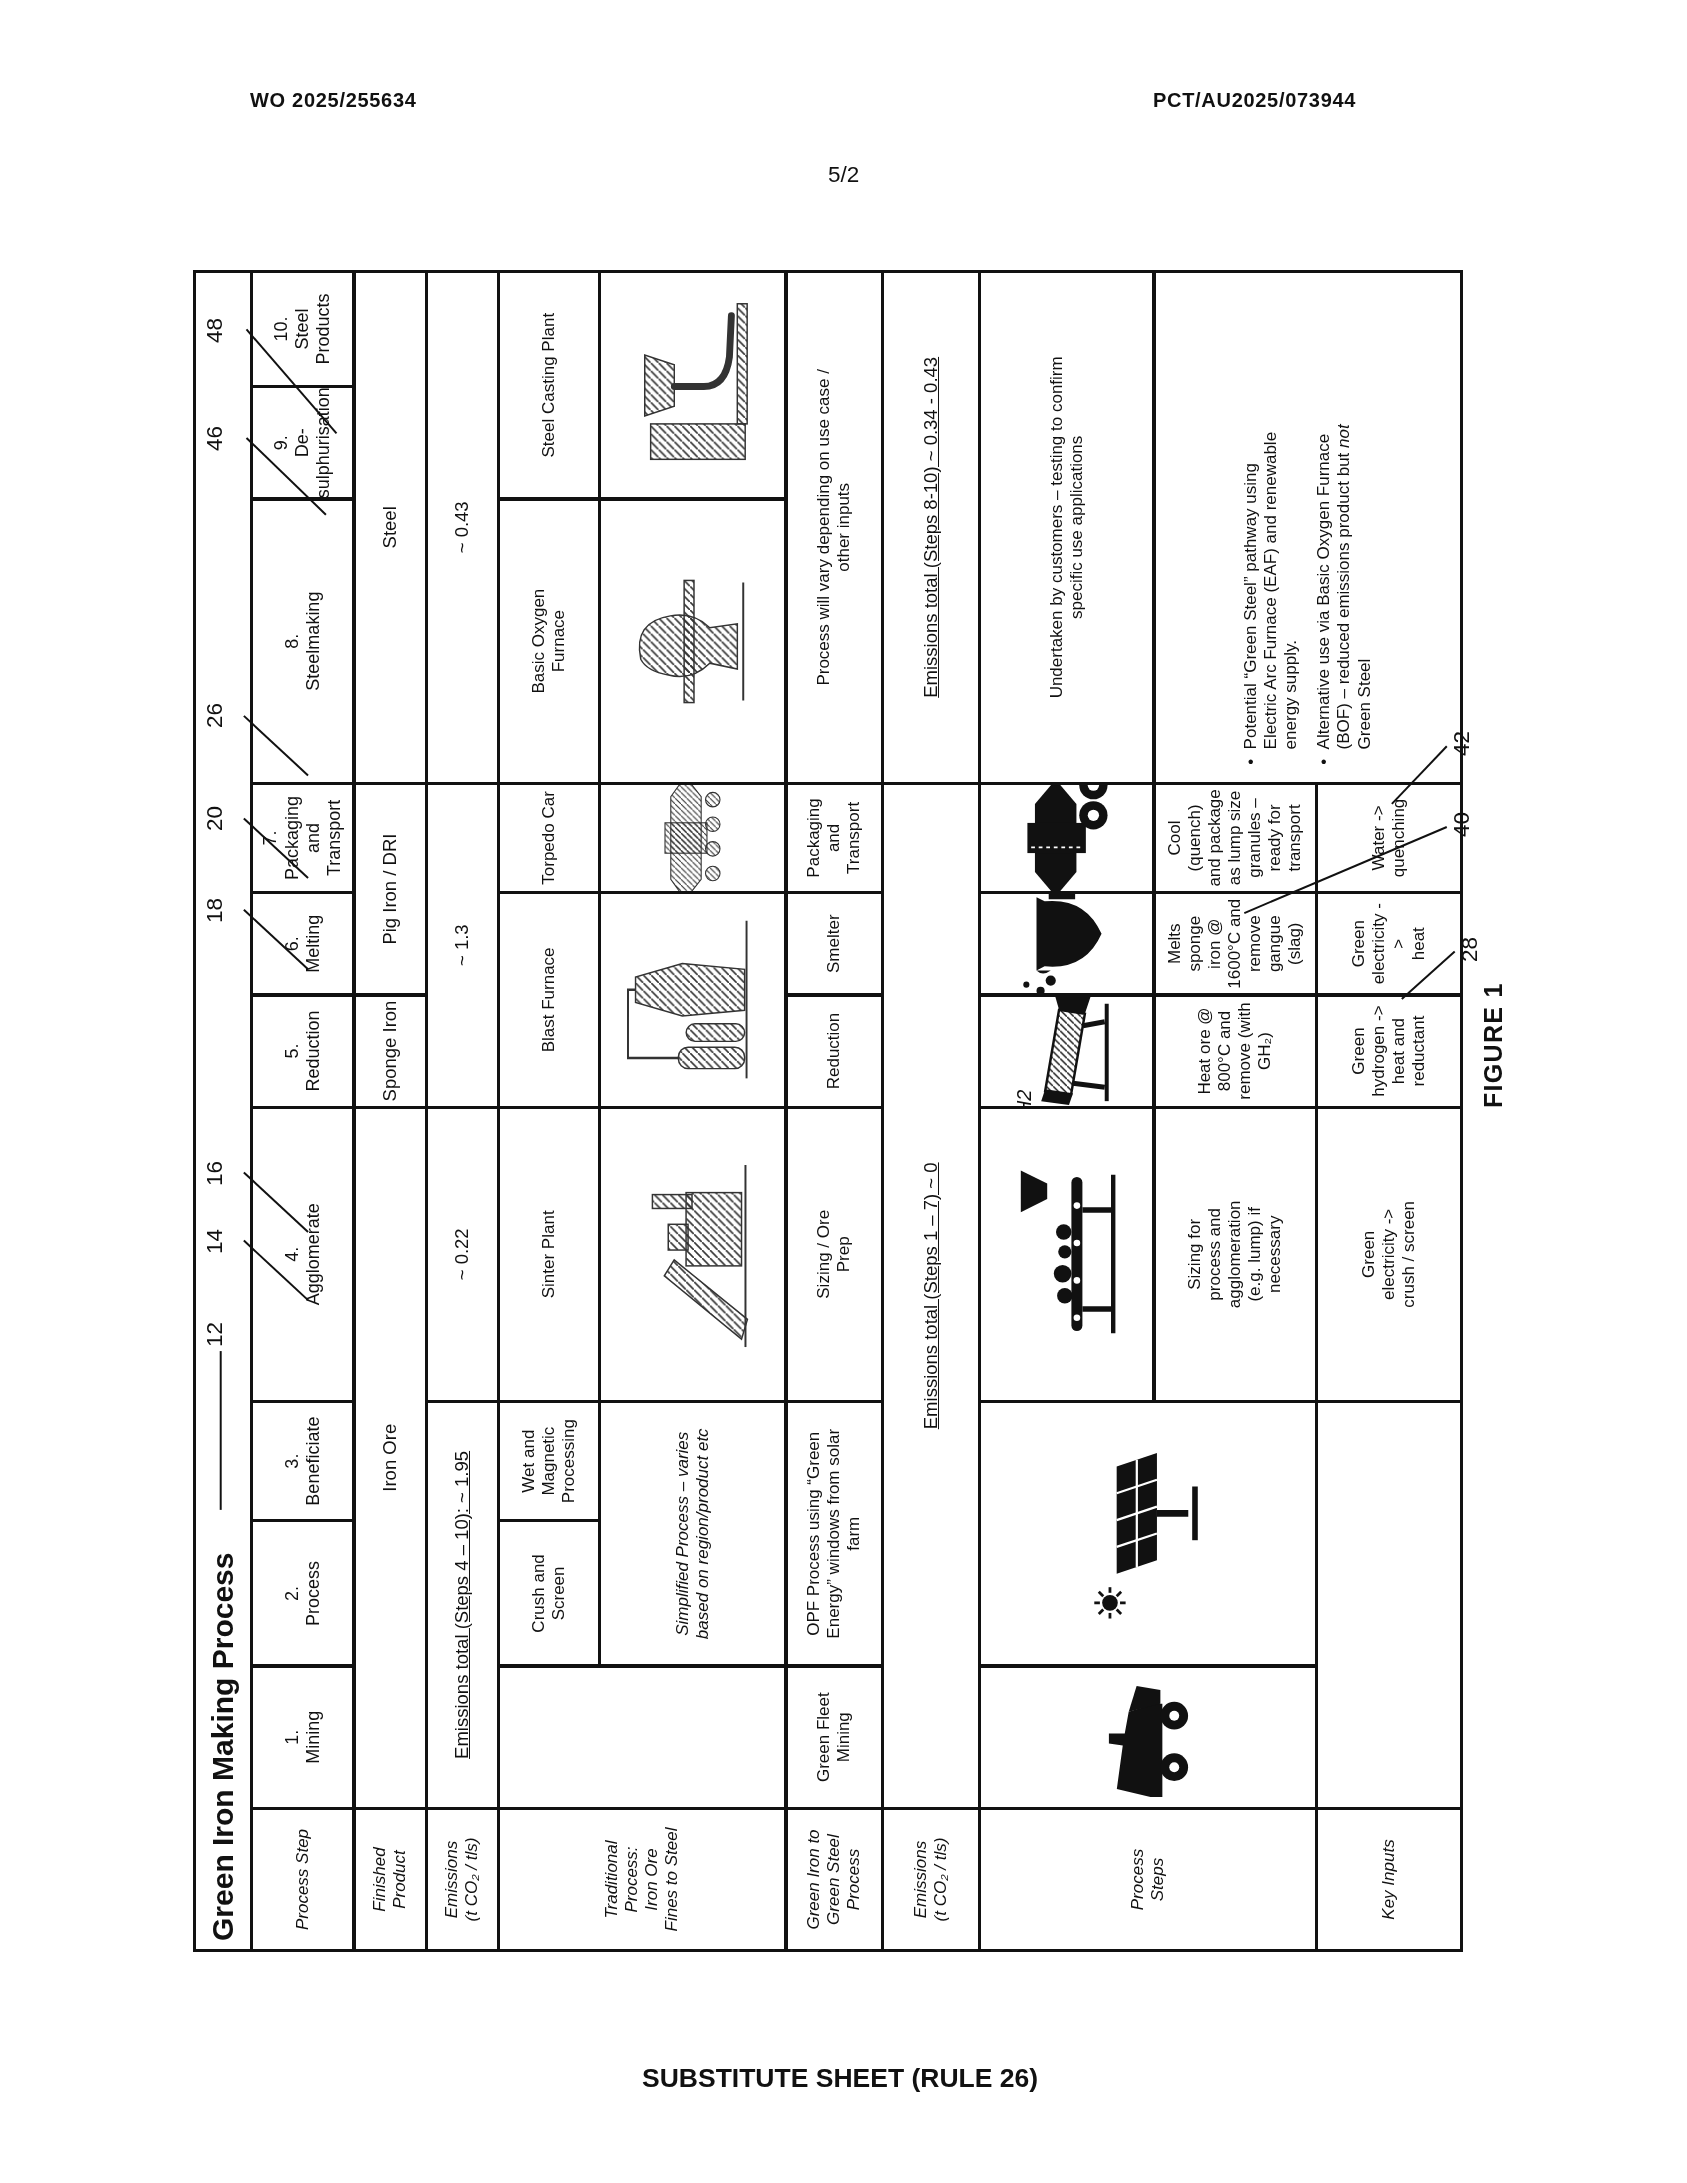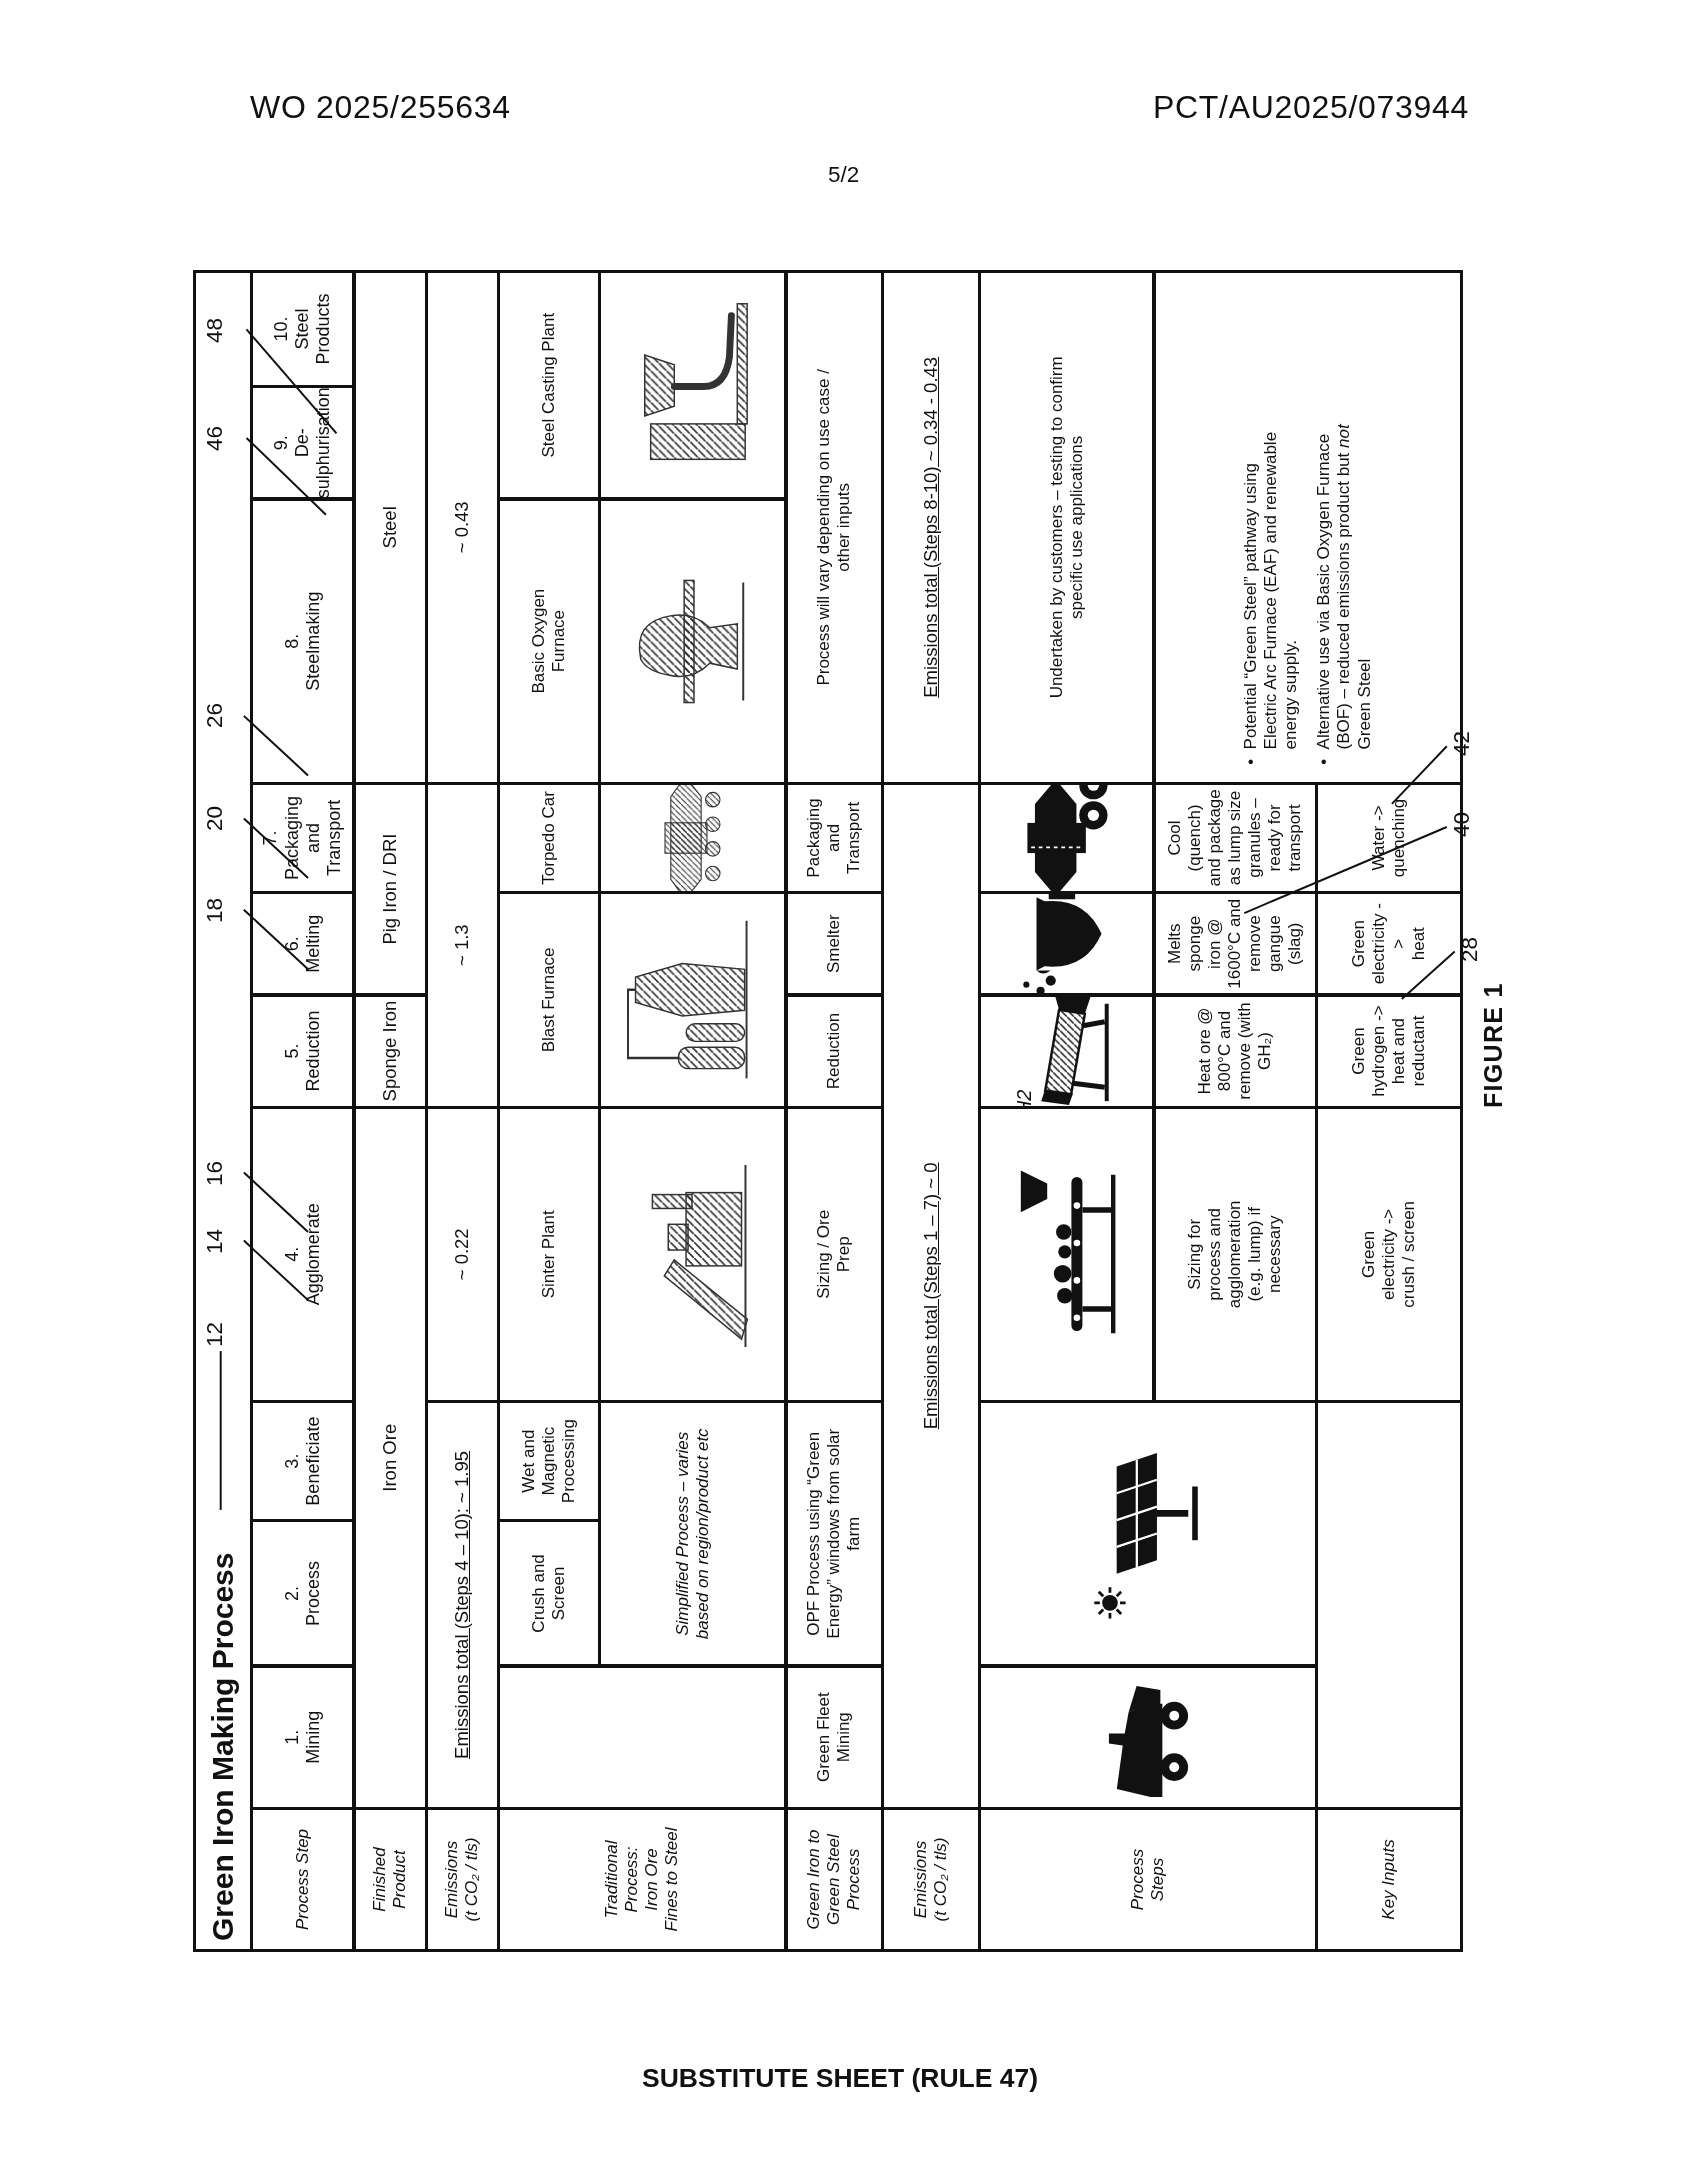--- a/index.html
+++ b/index.html
@@ -1,18 +1,18 @@
 <!DOCTYPE html>
 <html style="font-size:10.6px"><head>
 <meta charset="utf-8">
 <style>
   html,body{margin:0;padding:0;background:#e8e8e8;}
   #sheet{position:relative;width:1687px;height:2183px;background:#ffffff;overflow:hidden;
          font-family:"Liberation Sans",sans-serif;color:#111;}
-  .pgHdr{position:absolute;font-size:32px;font-weight:normal;letter-spacing:0.7px;}
+  .pgHdr{position:absolute;font-size:20px;font-weight:bold;letter-spacing:0.7px;}
   .pgNum{position:absolute;font-size:22.5px;}
   .pgFtr{position:absolute;font-size:26.5px;font-weight:bold;}
   
   #stage{position:absolute;left:93px;top:1952px;width:1800px;height:1502px;
          transform:rotate(-90deg);transform-origin:0 0;}
   #leaders{position:absolute;left:0;top:0;width:1800px;height:1502px;z-index:6;pointer-events:none;}
   .ref{position:absolute;font-size:22.5px;z-index:7;}
   .figcap{position:absolute;font-size:25px;font-weight:bold;letter-spacing:1.3px;}
   #tbl{position:absolute;left:0;top:100px;display:grid;
        grid-template-columns:139px 139px 142px 116px 291px 109px 99px 106px 281px 109px 112px;
@@ -33,21 +33,21 @@
   .icn{display:block;}
   .stack{display:flex;flex-direction:column;align-items:center;gap:4px;}
 </style>
 </head>
 <body>
 <div id="sheet">
 
   <div class="pgHdr" style="left:250px;top:89px;">WO 2025/255634</div>
   <div class="pgHdr" style="left:1153px;top:89px;">PCT/AU2025/073944</div>
   <div class="pgNum" style="left:828px;top:162px;">5/2</div>
-  <div class="pgFtr" style="left:642px;top:2063px;">SUBSTITUTE SHEET (RULE 47)</div>
+  <div class="pgFtr" style="left:642px;top:2063px;">SUBSTITUTE SHEET (RULE 26)</div>
 
   <div id="stage">
 
     <div class="ref" style="left:605px;top:109px;">12</div>
     <div class="ref" style="left:698px;top:109px;">14</div>
     <div class="ref" style="left:766px;top:109px;">16</div>
     <div class="ref" style="left:1029px;top:109px;">18</div>
     <div class="ref" style="left:1121px;top:109px;">20</div>
     <div class="ref" style="left:1224px;top:109px;">26</div>
     <div class="ref" style="left:1501px;top:109px;">46</div>

